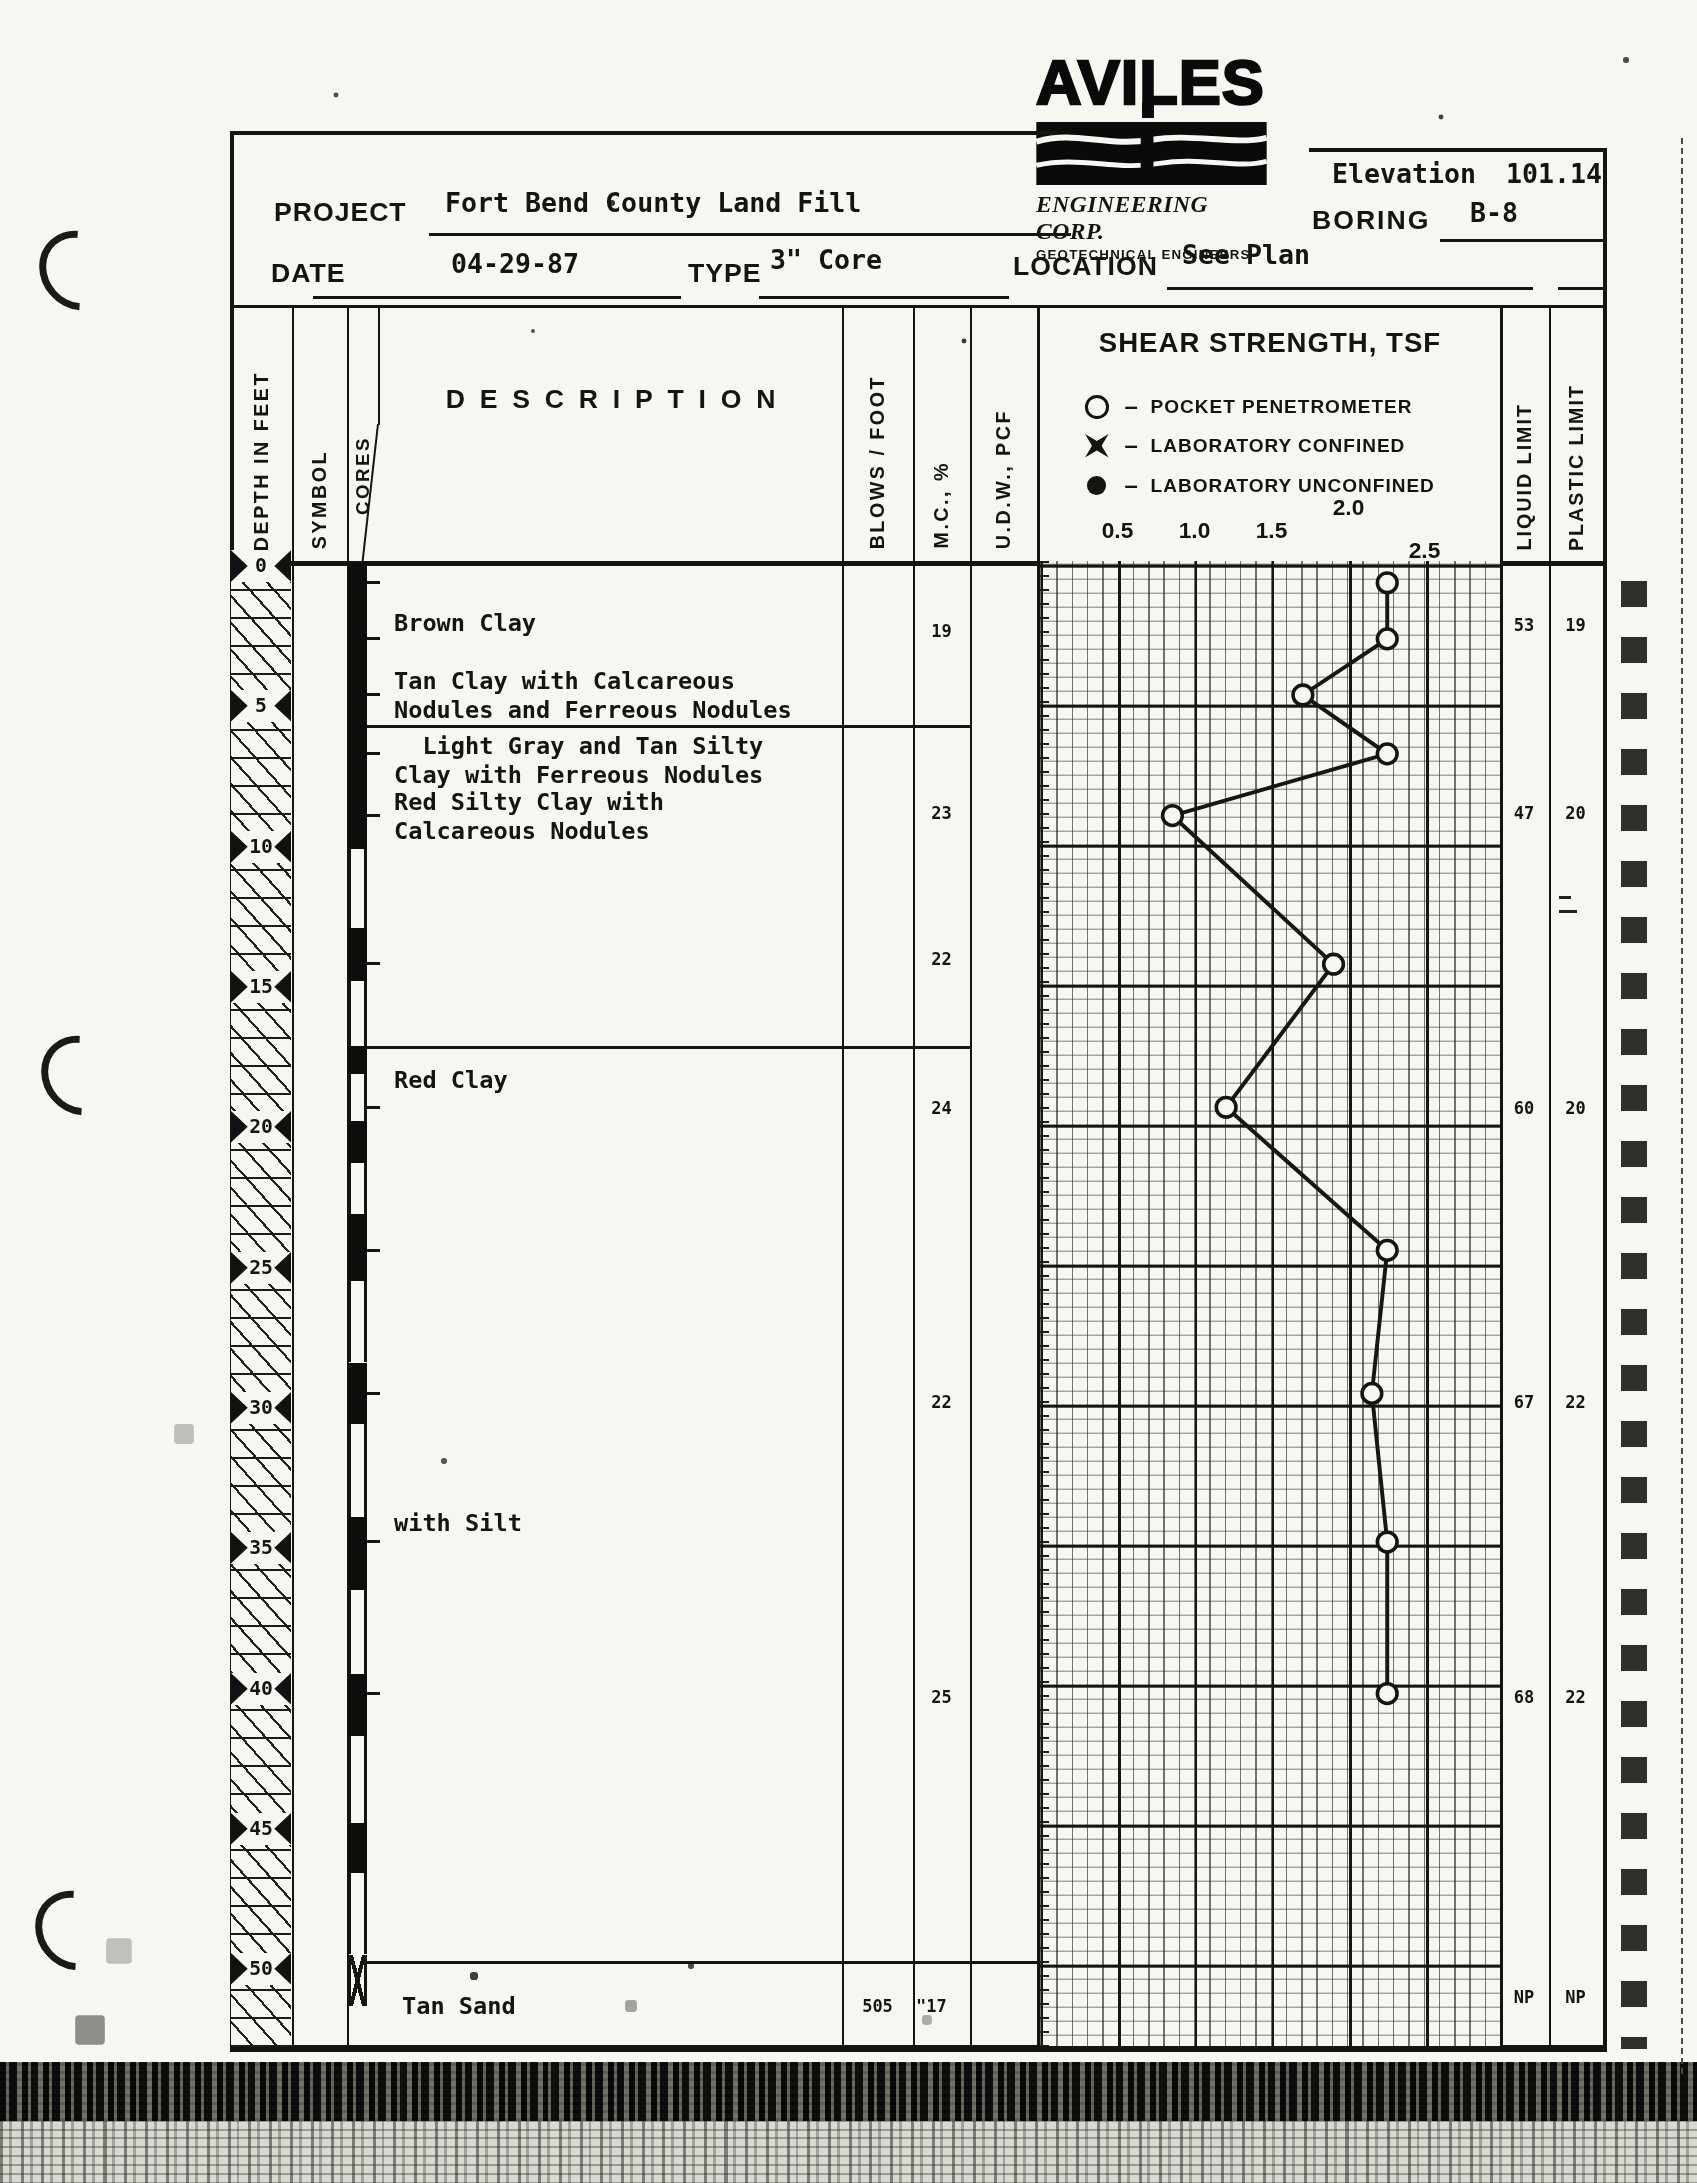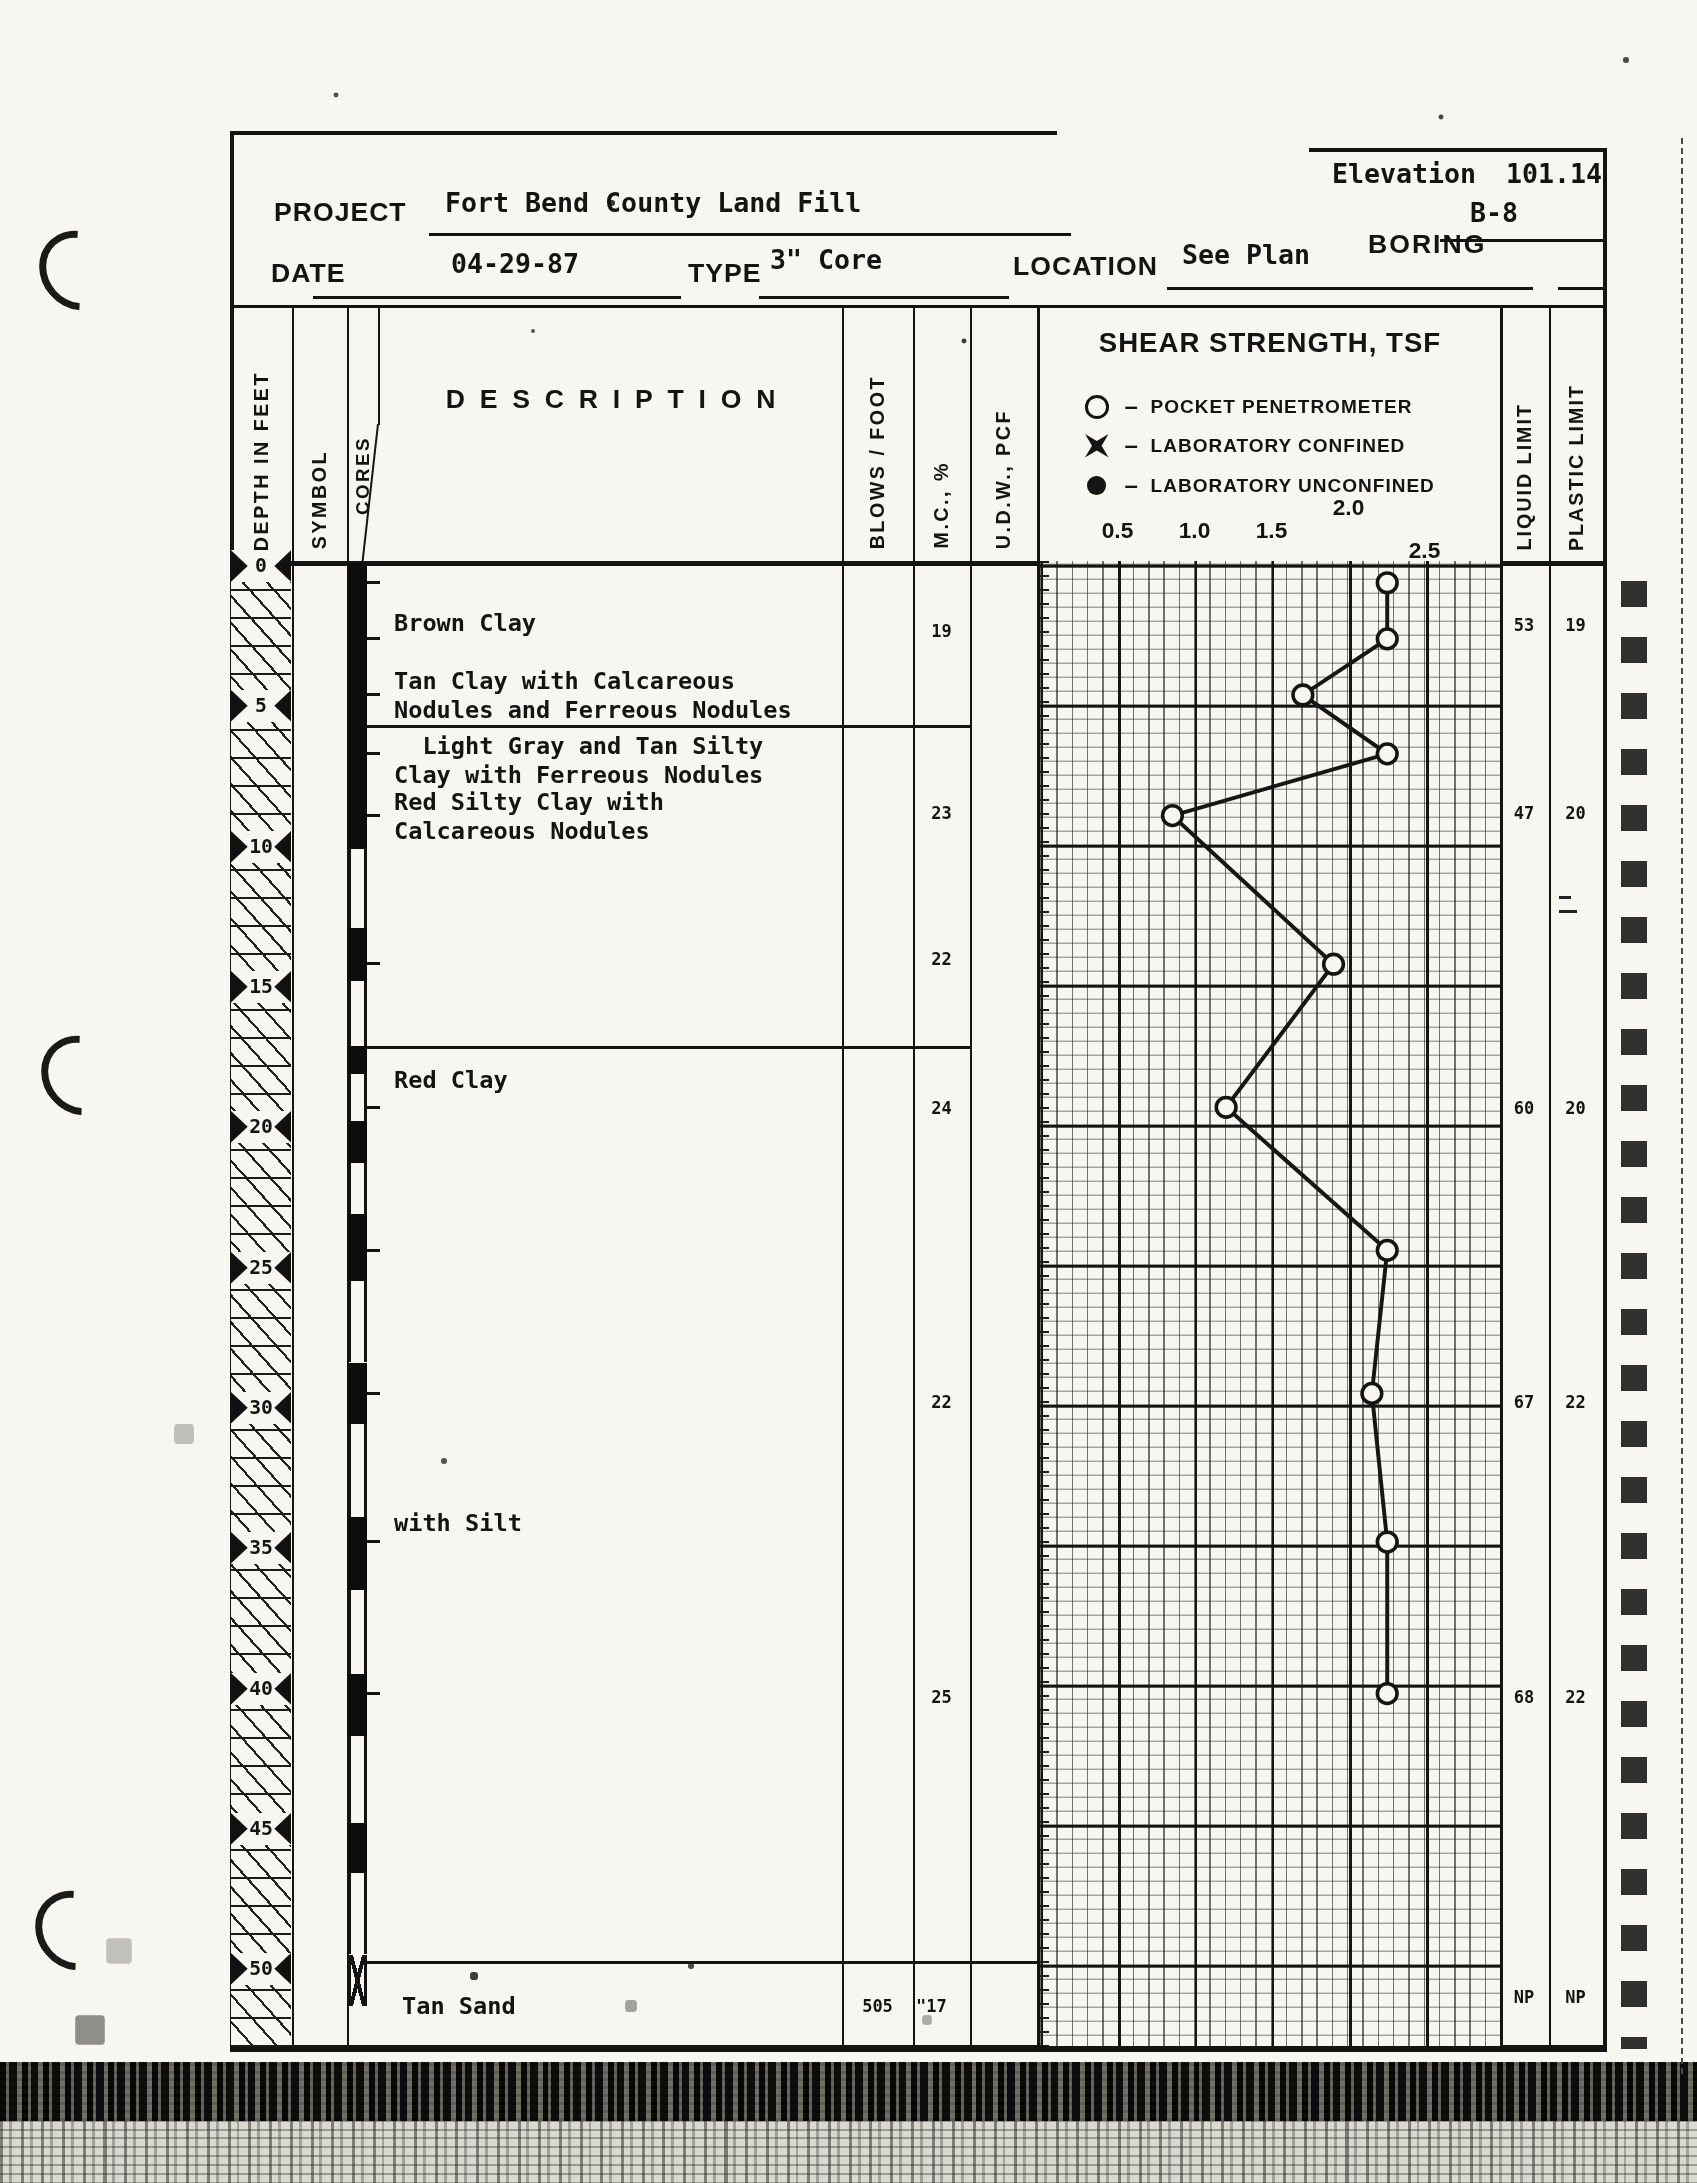--- a/index.html
+++ b/index.html
@@ -101,27 +101,40 @@
   <div class="crescent" style="left:41px;top:229px;"></div>
   <div class="crescent" style="left:43px;top:1034px;"></div>
   <div class="crescent" style="left:37px;top:1889px;"></div>
   <div class="specks"></div>
   <div class="noise-band1"></div>
   <div class="noise-band2"></div>
   <div class="edge-dots"></div>
   <div class="sprocket"></div>
   <div class="stray-eq"></div>
 
+  <div class="abs" style="left:1036px;top:51px;width:236px;">
+    <div class="logo-name">AVILES</div>
+    <svg width="231" height="63" style="display:block;margin-top:7.9px;" viewBox="0 0 234 64">
+      <rect x="0" y="0" width="234" height="64" fill="#0a0a0a"></rect>
+      <path d="M0,20 C40,8 70,26 117,18 C160,11 200,24 234,16" stroke="#f7f6f1" stroke-width="6" fill="none"></path>
+      <path d="M0,44 C45,34 80,50 125,42 C168,35 205,48 234,40" stroke="#f7f6f1" stroke-width="5" fill="none"></path>
+      <rect x="106" y="0" width="13" height="64" fill="#0a0a0a"></rect>
+    </svg>
+    <rect></rect>
+    <div style="position:absolute;left:106px;top:51px;width:11.8px;height:15.8px;background:#0a0a0a;"></div>
+    <div class="logo-sub1" style="margin-top:5.9px;">ENGINEERING CORP.</div>
+    <div class="logo-sub2" style="margin-top:2px;">GEOTECHNICAL ENGINEERS</div>
+  </div>
 
   <div class="hline" style="left:1309px;top:148px;width:297px;height:3.9px;"></div>
   <div class="abs val" style="left:1332px;top:158px;">
     <span>Elevation</span>
     <span style="margin-left:13.8px;">101.14</span>
   </div>
-  <div class="abs lbl" style="left:1368px;top:205px;letter-spacing:2px;margin-top:24px;">BORING</div>
+  <div class="abs lbl" style="left:1312px;top:205px;letter-spacing:2px;">BORING</div>
   <div class="abs val" style="left:1470px;top:197px;">B-8</div>
   <div class="hline" style="left:1440px;top:239px;width:165px;"></div>
 
   <div class="abs lbl" style="left:274px;top:197px;">PROJECT</div>
   <div class="abs val" style="left:445px;top:187px;">Fort Bend County Land Fill</div>
   <div class="hline" style="left:429px;top:233px;width:642px;"></div>
 
   <div class="abs lbl" style="left:271px;top:258px;">DATE</div>
   <div class="abs val" style="left:451px;top:248px;">04-29-87</div>
   <div class="hline" style="left:313px;top:296px;width:368px;"></div>

